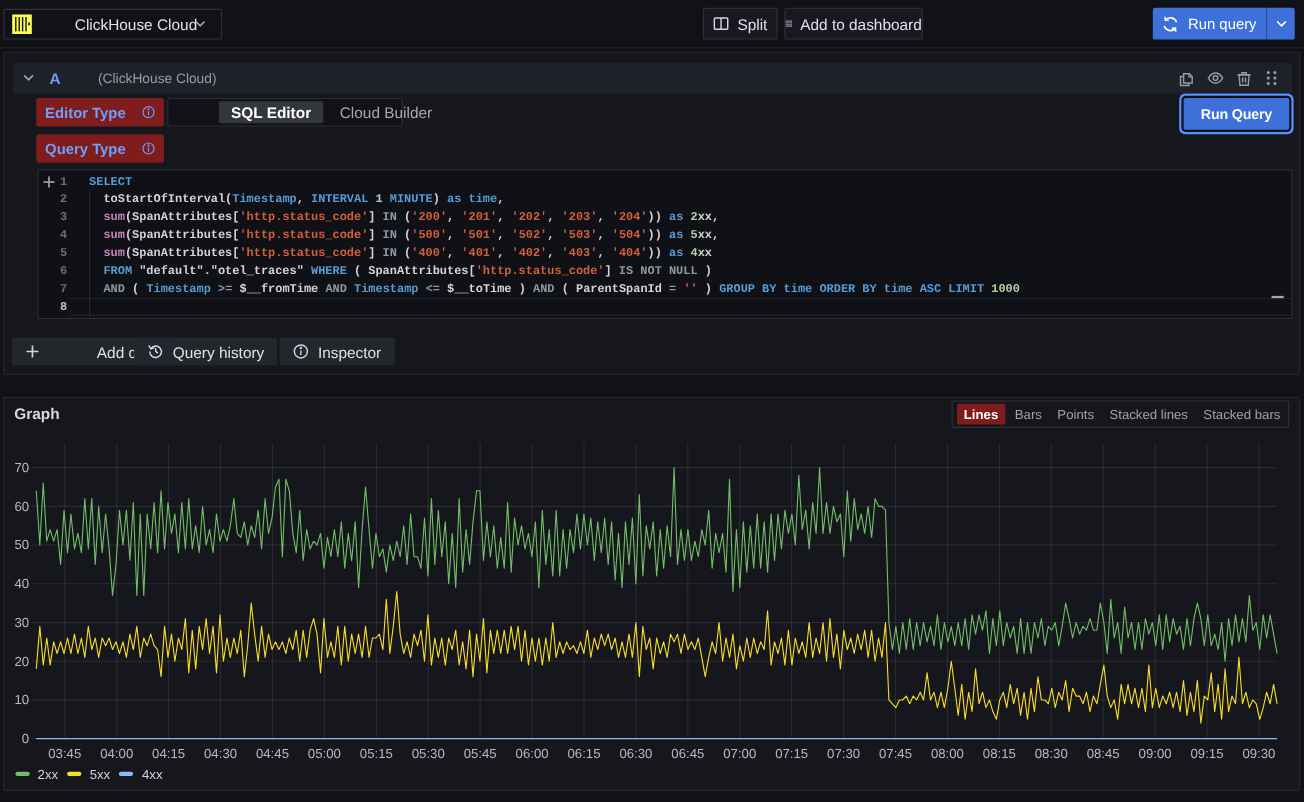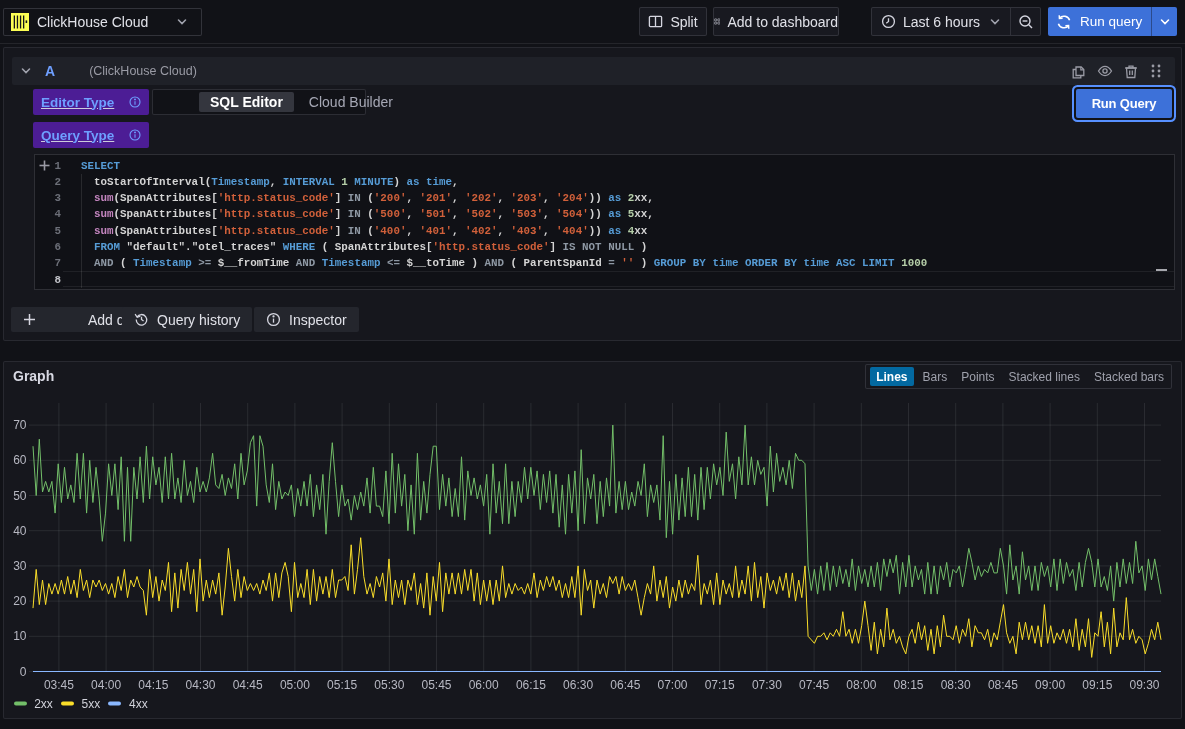--- a/index.html
+++ b/index.html
@@ -5,43 +5,43 @@
 * { margin:0; padding:0; box-sizing:border-box; }
 html,body { width:1185px; height:729px; background:#111217; overflow:hidden;
   font-family:"Liberation Sans", sans-serif; color:#ccccdc; }
 body { position:relative; }
 
 
 .topbar { position:absolute; left:0; top:0; width:1185px; height:44px; background:#111217;
   border-bottom:1px solid rgba(204,204,220,0.10); }
 .dspick { position:absolute; left:3px; top:8px; width:199px; height:28px;
   border:1px solid rgba(204,204,220,0.18); border-radius:2px; background:#111217;
-  display:flex; align-items:center; }
+  display:flex; align-items:center;gap:31px; }
 .dspick .txt { font-size:14px; font-weight:400; color:#e2e3ea; margin-left:8px; letter-spacing:0; }
 .chev { width:10px; height:10px; display:inline-block; }
 .tbtn { position:absolute; top:7px; height:29px; background:#181920;
   border:1px solid rgba(204,204,220,0.14); border-radius:2px;
   display:flex; align-items:center; justify-content:center;
   font-size:14px; font-weight:400; color:#e0e1e8; white-space:nowrap; }
 .tbtn svg { margin-right:7px; }
 .runq { position:absolute; top:7px; left:1048px; width:129px; height:29px; background:#3d71d9;
   border-radius:2px; display:flex; align-items:center; color:#ffffff; }
 .runq .main { display:flex; align-items:center; font-size:13.5px; font-weight:400; padding-left:8px; width:103px; white-space:nowrap; color:#fff; }
 .runq .dd { width:26px; height:100%; border-left:1px solid rgba(17,18,23,0.4); display:flex; align-items:center; justify-content:center; }
 
 
 .qpanel { position:absolute; left:3px; top:47px; width:1179px; height:294px;
   background:#16171d; border:1px solid rgba(204,204,220,0.10); border-radius:2px; }
 .qhead { position:absolute; left:8px; top:9px; width:1163px; height:28px; background:#1f2128;
   border-radius:2px; display:flex; align-items:center; }
 .qhead .qa { color:#6e9fff; font-weight:700; font-size:14px; margin-left:14px; }
 .qhead .qds { color:#9a9ba5; font-size:12.5px; margin-left:34px; }
 .hicons { position:absolute; right:12px; top:0; height:28px; display:flex; align-items:center; gap:11px; }
-.lblbox { position:absolute; left:29px; width:116px; height:26px; background:#4c1d95; border-radius:2px;
-  display:flex; align-items:center; justify-content:space-between; padding:0 8px 0 8px;text-decoration:underline; }
+.lblbox { position:absolute; left:29px; width:116px; height:26px; background:#7f1d1d; border-radius:2px;
+  display:flex; align-items:center; justify-content:space-between; padding:0 8px 0 8px; }
 .lblbox .lt { color:#6e9fff; font-weight:700; font-size:13.5px; }
 .radiogrp { position:absolute; left:148px; height:26px; background:#111217;
   border:1px solid rgba(204,204,220,0.15); border-radius:2px; display:flex; align-items:stretch; padding:0; }
 .radiogrp .opt { display:flex; align-items:center; padding:0 13px; font-size:14px; color:#a6a8b5; border-radius:2px; margin:0; white-space:nowrap; flex-shrink:0; }
 .radiogrp .opt.sel { background:#34363e; color:#ffffff; font-weight:700; margin:2px; border-radius:2px; padding:0 11px; }
 .runq2 { position:absolute; left:1072px; top:41px; width:96px; height:29px; background:#3d71d9; color:#fff;
   font-size:13px; font-weight:700; letter-spacing:-0.2px; border-radius:2px; display:flex; align-items:center; justify-content:center;
   box-shadow:0 0 0 2px #111217, 0 0 0 4px #5790ff; }
 
 
@@ -62,21 +62,21 @@
   display:flex; align-items:center; font-size:14px; font-weight:400; color:#e0e1e8; padding:0 12px; white-space:nowrap; }
 .bbtn svg { margin-right:8px; }
 
 
 .gpanel { position:absolute; left:3px; top:361px; width:1179px; height:358px;
   background:#16171d; border:1px solid rgba(204,204,220,0.10); border-radius:2px; }
 .gtitle { position:absolute; left:9px; top:6px; font-size:14px; font-weight:700; color:#d8d9e3; }
 .grad { position:absolute; right:9px; top:2px; height:25px; background:#16171d;
   border:1px solid rgba(204,204,220,0.15); border-radius:2px; display:flex; align-items:stretch; }
 .grad .opt { display:flex; align-items:center; padding:0 7px; font-size:12px; color:#9fa1ac; white-space:nowrap; }
-.grad .opt.sel { background:#0369a1; color:#ffffff; font-weight:700; border-radius:2px; margin:2px 2px 2px 4px; padding:0 6px; }
+.grad .opt.sel { background:#7f1d1d; color:#ffffff; font-weight:700; border-radius:2px; margin:2px 2px 2px 4px; padding:0 6px; }
 svg.chart { position:absolute; left:0; top:0; }
 </style>
 </head>
 <body>
 
 <div class="topbar">
   <div class="dspick">
     <svg width="18" height="18" viewBox="0 0 18 18" style="margin-left:7px">
       <rect x="0" y="0" width="18" height="18" fill="#fcfe54"></rect>
       <rect x="2.7" y="2.5" width="1.3" height="13" fill="#15151a"></rect>
@@ -98,36 +98,20 @@
     <span>Split</span>
   </div>
   <div class="tbtn" style="left:713px; width:126px;">
     <svg width="15" height="15" viewBox="0 0 16 16" fill="none" stroke="#d5d6e0" stroke-width="1.4">
       <rect x="1.5" y="1.5" width="5" height="5" rx="0.8"></rect>
         <rect x="9.5" y="1.5" width="5" height="5" rx="0.8"></rect>
       <rect x="1.5" y="9.5" width="5" height="5" rx="0.8"></rect>
         <rect x="9.5" y="9.5" width="5" height="5" rx="0.8"></rect>
     </svg>
     <span>Add to dashboard</span>
-  </div>
-  <div class="tbtn" style="left:871px; width:170px; justify-content:flex-start; padding-left:9px;">
-    <svg width="15" height="15" viewBox="0 0 16 16" fill="none" stroke="#d5d6e0" stroke-width="1.4">
-        <circle cx="8" cy="8" r="6.3"></circle>
-        <path d="M8 4.6 V8 L5.6 9.8"></path>
-      </svg>
-    <span>Last 6 hours</span>
-    <svg class="chev" style="margin-left:10px" viewBox="0 0 10 10">
-        <path d="M1.5 3 L5 6.5 L8.5 3" stroke="#9fa1ac" stroke-width="1.6" fill="none" stroke-linecap="round"></path>
-      </svg>
-    <div style="position:absolute; left:138px; top:0; width:1px; height:27px; background:rgba(204,204,220,0.14);"></div>
-    <svg width="16" height="16" viewBox="0 0 16 16" fill="none" stroke="#d5d6e0" stroke-width="1.4" style="position:absolute; left:146px; margin:0;">
-        <circle cx="7" cy="7" r="5"></circle>
-        <line x1="10.8" y1="10.8" x2="14" y2="14"></line>
-        <line x1="4.6" y1="7" x2="9.4" y2="7"></line>
-      </svg>
   </div>
   <div class="runq">
     <div class="main">
       <svg width="16" height="16" viewBox="0 0 16 16" fill="none" stroke="#ffffff" stroke-width="1.5" style="margin-right:8px;">
         <path d="M13.6 6.3 A6 6 0 0 0 3.4 4.2"></path>
           <path d="M2.4 9.7 A6 6 0 0 0 12.6 11.8"></path>
         <path d="M3.2 1.2 L3.4 4.4 L6.6 4.2" stroke-width="1.4"></path>
           <path d="M12.8 14.8 L12.6 11.6 L9.4 11.8" stroke-width="1.4"></path>
       </svg>
       <span>Run query</span>

